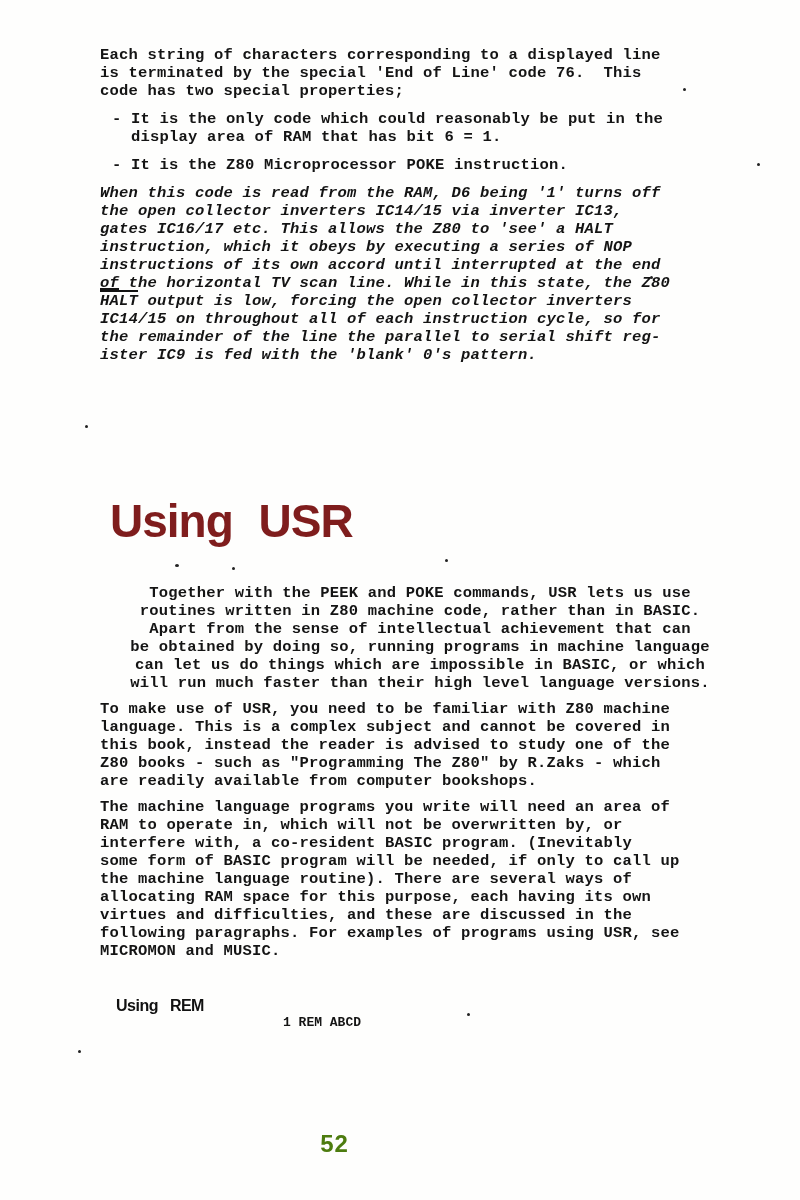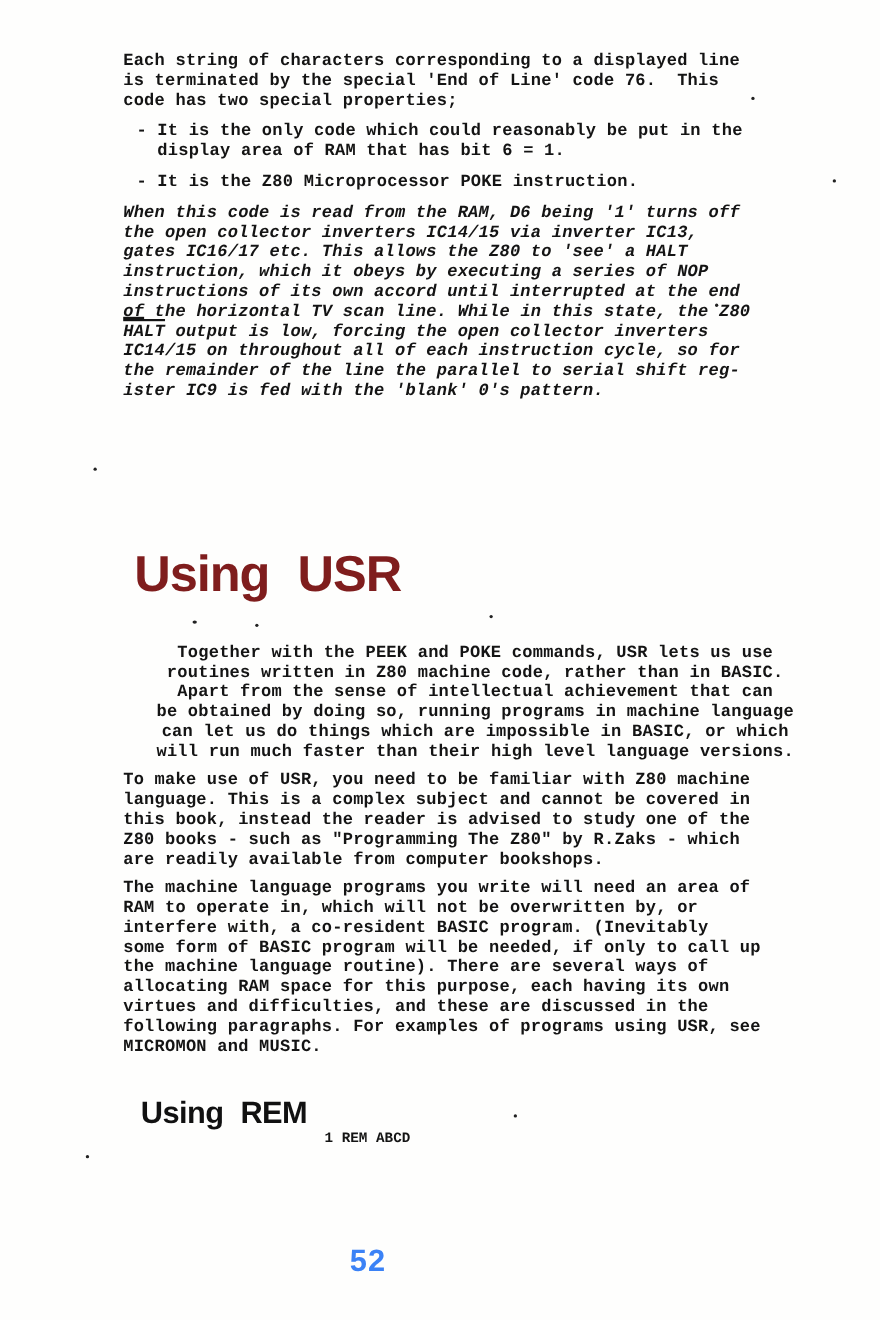--- a/index.html
+++ b/index.html
@@ -14,21 +14,20 @@
     background: #fefefd;
     overflow: hidden;
     font-family: "Liberation Mono", "DejaVu Sans Mono", monospace;
     color: #141414;
   }
   .content {
     position: absolute;
     top: 46px;
     left: 100px;
     width: 640px;
-    margin-left: 12px;
   }
   .body-text {
     font-size: 15.5px;
     line-height: 18px;
     font-weight: 700;
     white-space: pre-wrap;
     margin: 0;
     letter-spacing: 0.2px;
   }
   .para1 { margin-bottom: 10px; }
@@ -41,21 +40,21 @@
     font-size: 46px;
     font-weight: 700;
     letter-spacing: -1px;
     word-spacing: 14px;
     color: #7f1d1d;
     margin: 134px 0 0 10px;
     line-height: 1;
   }
   .h2 {
     font-family: "Liberation Sans", sans-serif;
-    font-size: 28px;
+    font-size: 16px;
     font-weight: 700;
     letter-spacing: -0.5px;
     word-spacing: 8px;
     color: #111;
     margin: 38px 0 0 16px;
     line-height: 1;
   }
   .after-h1 { margin-top: 40px; text-align: center; }
   .after-h2 { margin-top: 14px; }
   .gap-sm { margin-top: 8px; }
@@ -66,24 +65,24 @@
     margin: 0 0 0 183px;
     white-space: pre;
   }
   .page-number {
     position: absolute;
     top: 1130px;
     left: 0;
     width: 669px;
     text-align: center;
     font-family: "Liberation Sans", sans-serif;
-    font-size: 28px;
+    font-size: 24px;
     font-weight: 700;
     letter-spacing: 1px;
-    color: #3b82f6;
+    color: #4d7c0f;
   }
   .speck {
     position: absolute;
     background: #222;
     border-radius: 50%;
   }
 </style>
 </head>
 <body>
 

